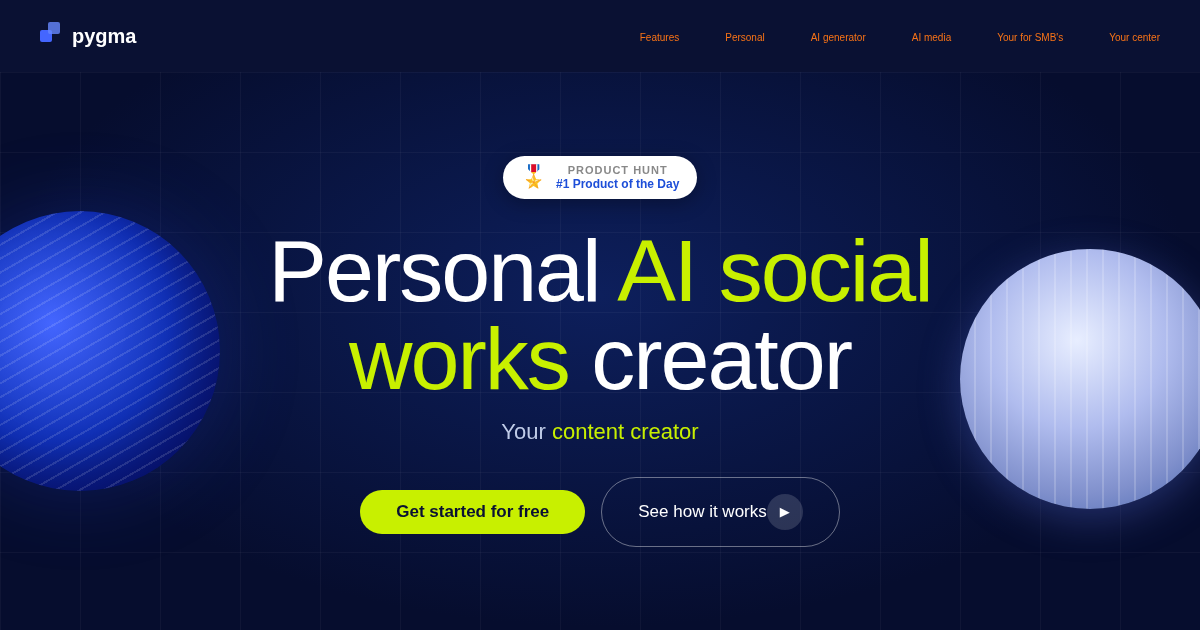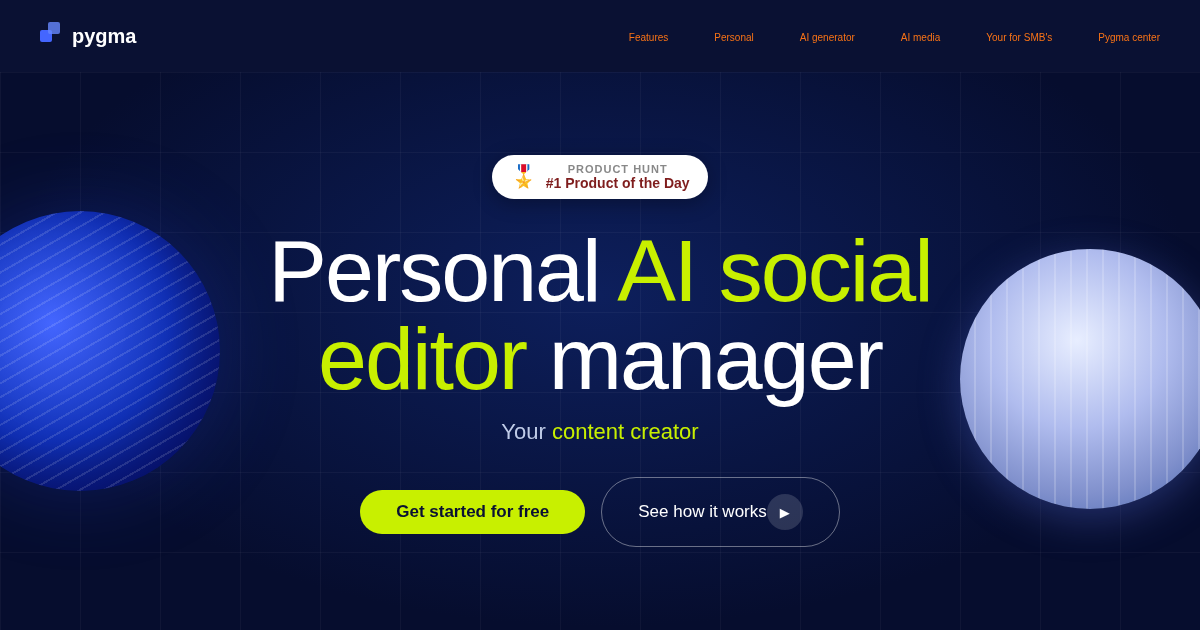--- a/index.html
+++ b/index.html
@@ -186,23 +186,23 @@
     .badge-label {
       font-size: 11px;
       font-weight: 700;
       color: #888;
       text-transform: uppercase;
       letter-spacing: 1px;
       display: block;
     }
 
     .badge-text {
-      font-size: 14px;
-      font-weight: 700;
-      color: #7f1d1d;
+      font-size: 12px;
+      font-weight: 700;
+      color: #1d4ed8;
     }
 
     .medal-icon {
       font-size: 22px;
     }
 
     .hero-title {
       font-size: 88px;
       font-weight: 400;
       line-height: 1.0;
@@ -290,21 +290,21 @@
     <li>
       <a>AI generator</a>
     </li>
     <li>
       <a>AI media</a>
     </li>
     <li>
       <a>Your for SMB's</a>
     </li>
     <li>
-      <a>Pygma center</a>
+      <a>Your center</a>
     </li>
   </ul>
 
 </nav>
 
 <section class="hero">
 
   <div class="orb-left"></div>
 
   <div class="orb-right">
@@ -320,21 +320,21 @@
         <span class="badge-text">#1 Product of the Day</span>
       </div>
     </div>
 
     <h1 class="hero-title">
       <span>
         <span>Personal </span><span class="highlight">AI social</span>
       </span>
       <br>
       <span>
-        <span class="highlight">editor</span><span> manager</span>
+        <span class="highlight">works</span><span> creator</span>
       </span>
     </h1>
 
     <p class="hero-subtitle">
       <span>Your </span><span class="highlight">content creator</span>
     </p>
 
     <div class="cta-buttons">
       <button class="btn-primary">Get started for free</button>
       <button class="btn-secondary">

